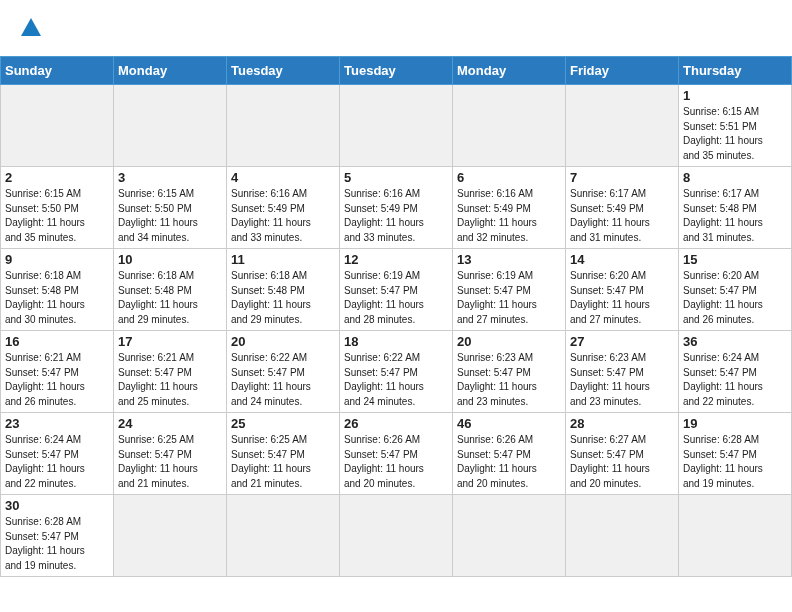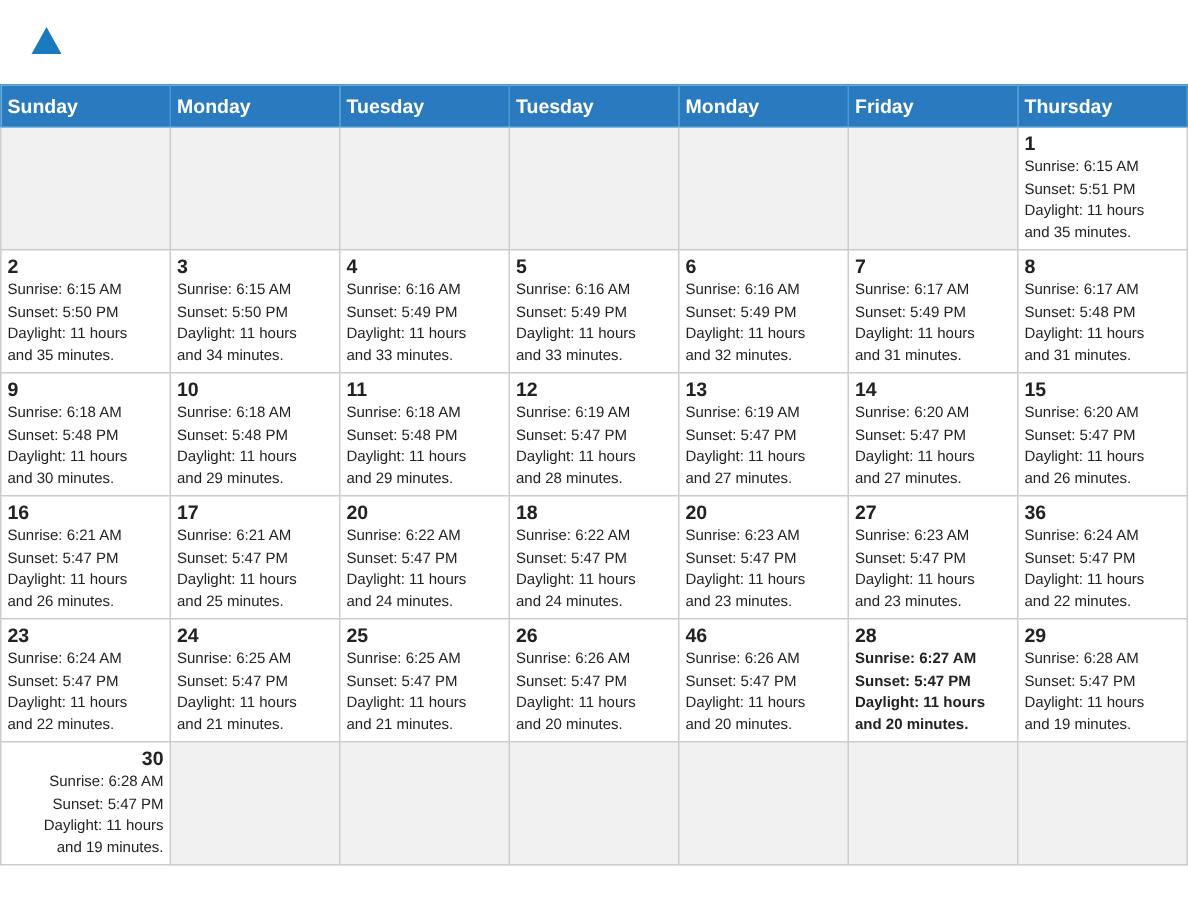--- a/index.html
+++ b/index.html
@@ -95,21 +95,20 @@
       display: block;
       margin-bottom: 2px;
     }
     .cell-info {
       font-size: 10px;
       line-height: 1.45;
       color: #222;
     }
     .last-row td {
       height: auto;
-      text-align: right;
     }
   </style>
 </head>
 <body>
 
 <div class="header-area">
   <div class="logo">
     <div class="logo-top">
       <span class="logo-general"></span>
       <span class="logo-triangle"></span>
@@ -334,27 +333,27 @@
         </td>
         <td>
           <span class="day-num">46</span>
           <div class="cell-info" style="white-space: pre-line;">Sunrise: 6:26 AM
 Sunset: 5:47 PM
 Daylight: 11 hours
 and 20 minutes.</div>
         </td>
         <td>
           <span class="day-num">28</span>
-          <div class="cell-info" style="white-space: pre-line; font-weight: bold;">Sunrise: 6:27 AM
+          <div class="cell-info" style="white-space: pre-line;">Sunrise: 6:27 AM
 Sunset: 5:47 PM
 Daylight: 11 hours
 and 20 minutes.</div>
         </td>
         <td>
-          <span class="day-num">29</span>
+          <span class="day-num">19</span>
           <div class="cell-info" style="white-space: pre-line;">Sunrise: 6:28 AM
 Sunset: 5:47 PM
 Daylight: 11 hours
 and 19 minutes.</div>
         </td>
       </tr>
       <tr class="last-row">
         <td>
           <span class="day-num">30</span>
           <div class="cell-info" style="white-space: pre-line;">Sunrise: 6:28 AM

